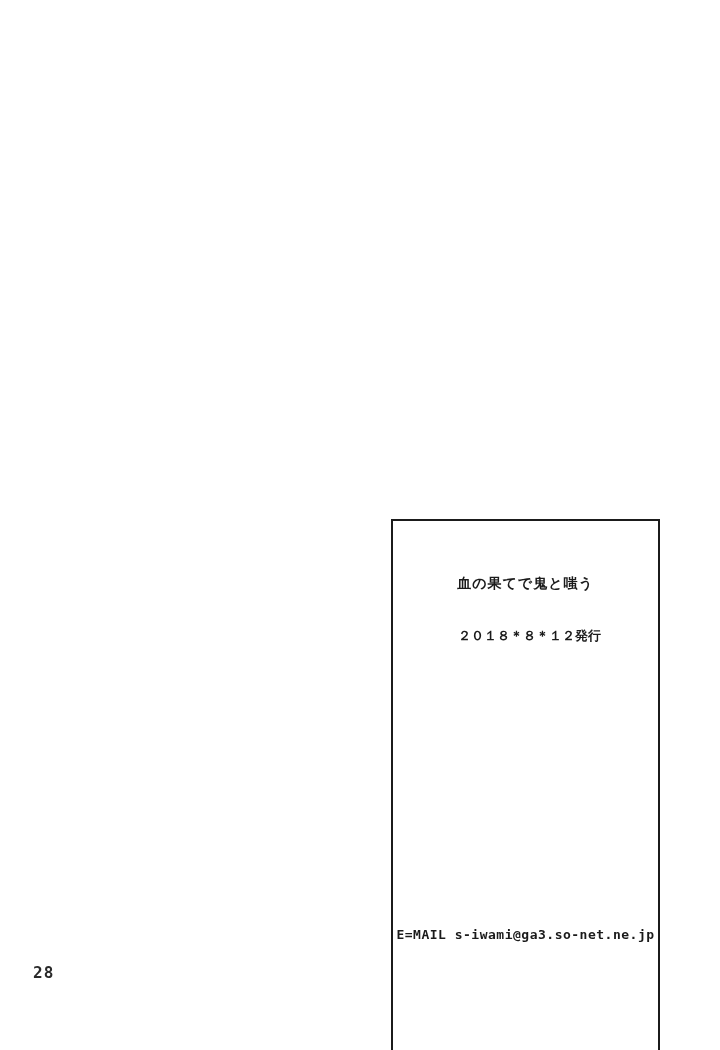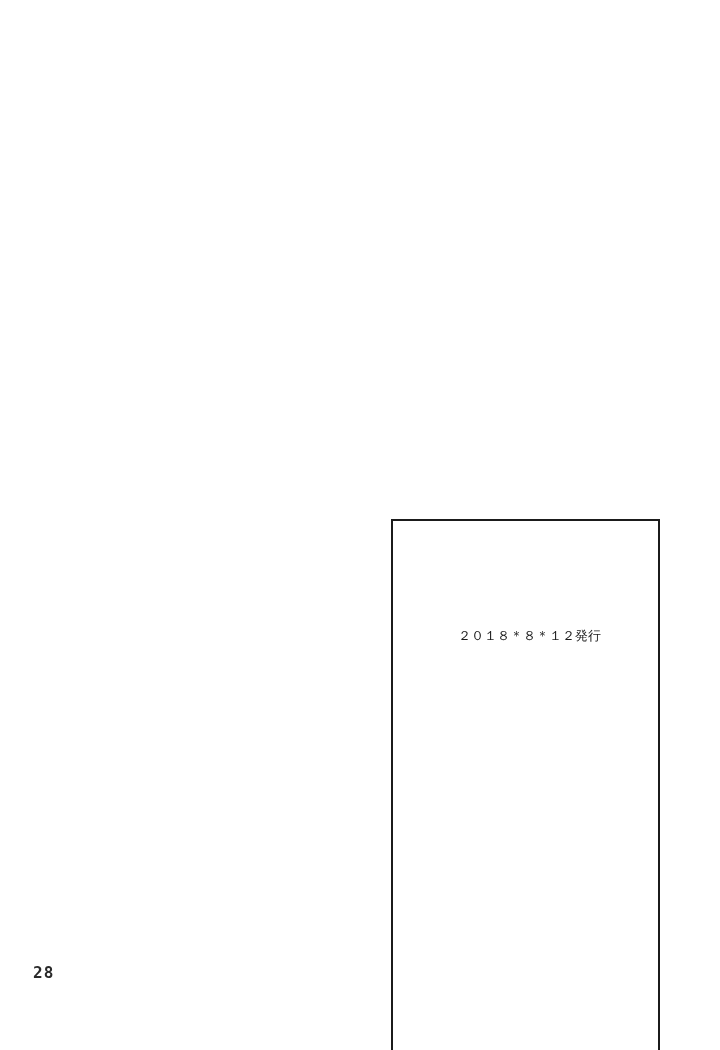--- a/index.html
+++ b/index.html
@@ -52,21 +52,21 @@
   .credits-block {
     position: absolute;
     top: 108px;
     left: 0;
     width: 100%;
     text-align: center;
   }
   .credit-line {
     font-size: 13px;
     line-height: 13.5px;
-    font-weight: 400;
+    font-weight: 700;
     color: #1b1b1b;
     white-space: nowrap;
     margin-left: 8px;
   }
   .email-line {
     position: absolute;
     top: 406px;
     left: 0;
     width: 100%;
     text-align: center;
@@ -80,21 +80,23 @@
 </style>
 </head>
 <body>
 
 <div class="scan-page">
 
   <div class="page-number">28</div>
 
   <div class="colophon-box">
 
+    <div class="colophon-title">血の果てで鬼と嗤う</div>
 
     <div class="credits-block">
       <div class="credit-line">２０１８＊８＊１２発行</div>
     </div>
 
+    <div class="email-line">E=MAIL s-iwami@ga3.so-net.ne.jp</div>
 
   </div>
 
 </div>
 
 </body></html>

